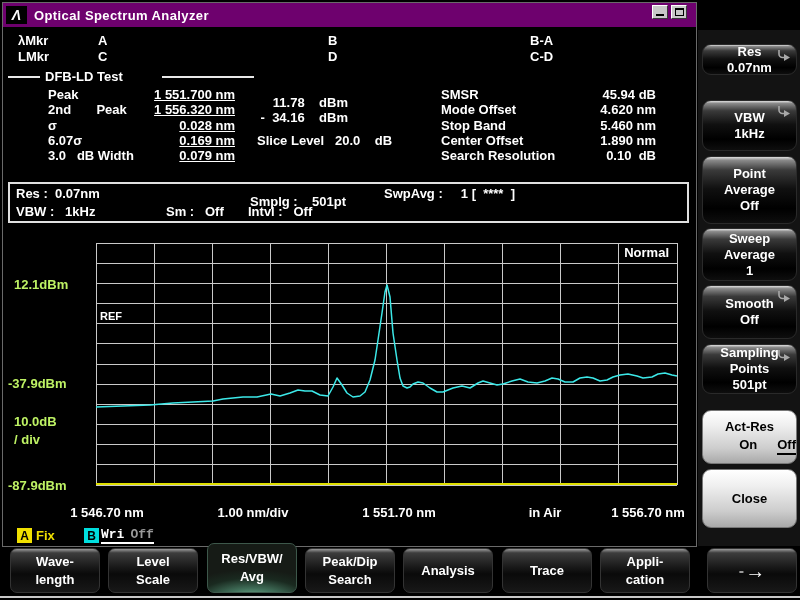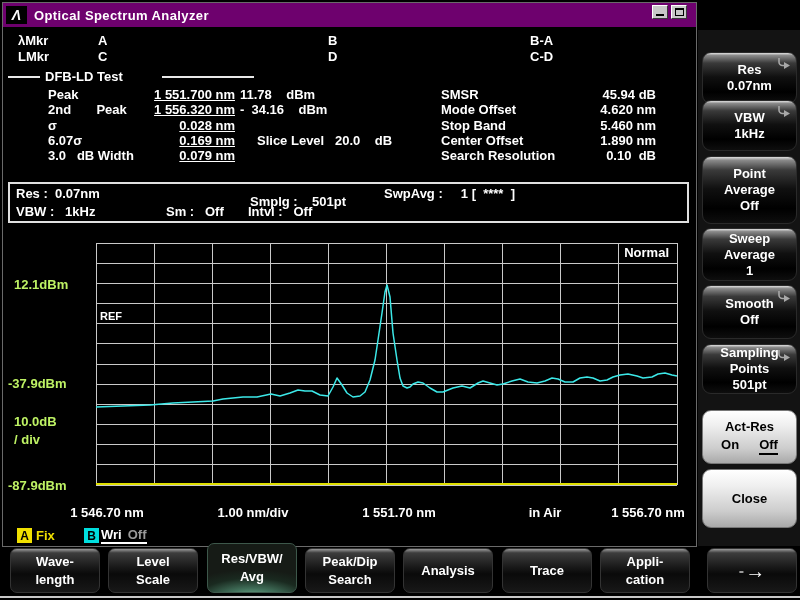--- a/index.html
+++ b/index.html
@@ -23,55 +23,55 @@
   .datetime{position:absolute;left:700px;top:5px;width:96px;text-align:center;color:#c4c4c4;font-size:13px;line-height:16px;}
 
   
   .abs{position:absolute;font-size:13px;line-height:15px;}
   .rule{position:absolute;height:2px;background:#e8e8e8;}
 
   .mrow{position:absolute;left:0;width:700px;height:15px;font-size:13px;}
   .mrow span{position:absolute;top:0;}
   .ml{left:48px;}
   .mv{left:110px;width:125px;text-align:right;text-decoration:underline;}
-  .mx{left:240px;width:108px;}
+  .mx{left:240px;width:108px;text-align:right;margin-top:8px;}
   .ms{left:257px;}
   .rl{left:441px;}
   .rv{left:540px;width:116px;text-align:right;}
 
   
   .statusbox{position:absolute;left:8px;top:182px;width:681px;height:41px;border:2px solid #e0e0e0;background:#000;}
   .statusbox span{position:absolute;font-size:13px;line-height:16px;}
 
   
   .chart{position:absolute;left:96px;top:243px;width:581px;height:242px;background:#000;}
   .chart svg{position:absolute;left:0;top:0;overflow:visible;}
   .reflabel{position:absolute;left:4px;top:43px;font-size:11px;color:#fff;margin-top:24px;}
   .modelabel{position:absolute;right:8px;top:2px;font-size:13px;color:#fff;}
   .ylab{position:absolute;font-size:13px;color:#bef264;}
   .xlab{position:absolute;top:505px;font-size:13px;color:#fff;transform:translateX(-50%);}
   .chip{position:absolute;top:528px;width:15px;height:15px;color:#000;font-size:12px;
         display:flex;align-items:center;justify-content:center;}
   .chipA{left:17px;background:#f0e000;}
   .chipB{left:84px;background:#00dede;}
   .fixlab{position:absolute;left:36px;top:528px;font-size:13px;color:#f0e000;}
-  .wriwrap{position:absolute;left:101px;top:527px;height:17px;border-bottom:2px solid #fff;font-size:13px;}
+  .wriwrap{position:absolute;left:101px;top:527px;height:17px;border-bottom:2px solid #fff;font-size:13px;font-family:Liberation Mono, monospace;}
   .wristate{color:#fff;}
   .wrioff{color:#9a9a9a;margin-left:6px;}
 
   
   .rpanel{position:absolute;left:698px;top:30px;width:102px;height:516px;background:#131313;}
   .key{position:absolute;left:702px;width:95px;border-radius:9px;color:#fff;font-size:13px;line-height:16px;
        text-align:center;display:flex;flex-direction:column;justify-content:center;
        background:linear-gradient(180deg,#e0e0e0 0%,#8a8a8a 5%,#3a3a3a 20%,#101010 48%,#000 78%,#0e0e0e 100%);
        border:1px solid #2a2a2a;cursor:pointer;}
   .key.light{background:linear-gradient(180deg,#ffffff 0%,#efefef 28%,#cdcdcd 72%,#a9a9a9 100%);
              color:#000;border:1px solid #777;}
   .hook{position:absolute;top:4px;right:5px;}
-  .onoff{display:flex;justify-content:center;gap:20px;margin-top:2px;}
+  .onoff{display:flex;justify-content:flex-end;gap:20px;margin-top:2px;}
   .offu{border-bottom:2px solid #000;padding-bottom:0px;}
 
   
   .mkey{position:absolute;top:548px;height:45px;border-radius:7px;color:#fff;font-size:13px;line-height:18px;
         display:flex;flex-direction:column;align-items:center;justify-content:center;
         background:linear-gradient(180deg,#9a9a9a 0%,#3d3d3d 9%,#191919 42%,#0a0a0a 58%,#181818 100%);
         border:1px solid #333;cursor:pointer;}
   .mkey.sel{top:543px;height:50px;
         background:radial-gradient(ellipse 90% 65% at 50% 118%,#8ecfa8 0%,#41705a 38%,#1a2a20 72%,#161b16 100%);
         border:1px solid #3d574a;}
@@ -210,21 +210,21 @@
 
   
   <span class="chip chipA">A</span>
   <span class="fixlab">Fix</span>
   <span class="chip chipB">B</span>
   <span class="wriwrap"><span class="wristate">Wri</span><span class="wrioff">Off</span></span>
 
   
   <div class="rpanel"></div>
 
-  <div class="key" style="top:52px;height:52px">
+  <div class="key" style="top:44px;height:31px">
     <svg class="hook" width="14" height="13">
         <path d="M2 1 v4 a3.5 3.5 0 0 0 3.5 3.5 H8" fill="none" stroke="#a8a8a8" stroke-width="1.6"></path>
         <path d="M7 5 l6 3.5 -6 3.5 z" fill="#a8a8a8"></path>
       </svg>
     <div>Res</div>
     <div>0.07nm</div>
   </div>
   <div class="key" style="top:100px;height:51px">
     <svg class="hook" width="14" height="13">
         <path d="M2 1 v4 a3.5 3.5 0 0 0 3.5 3.5 H8" fill="none" stroke="#a8a8a8" stroke-width="1.6"></path>

